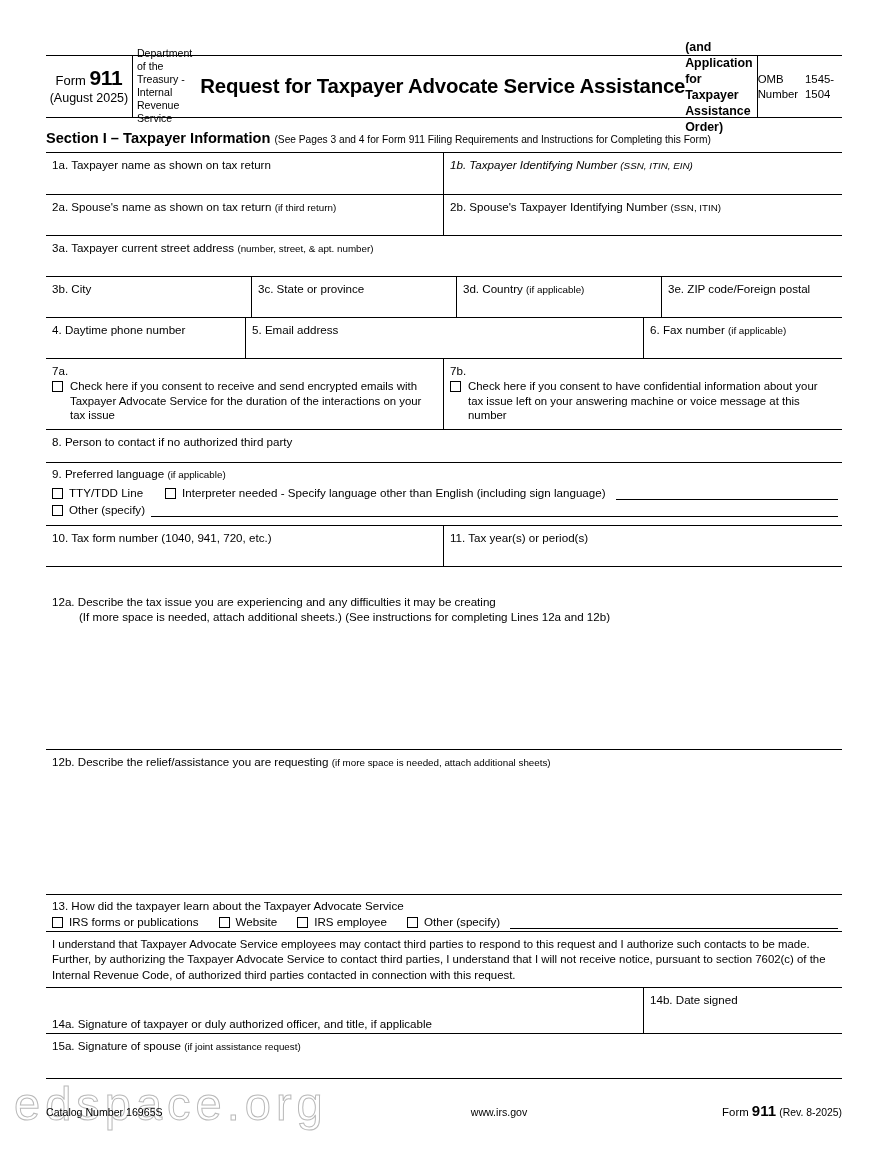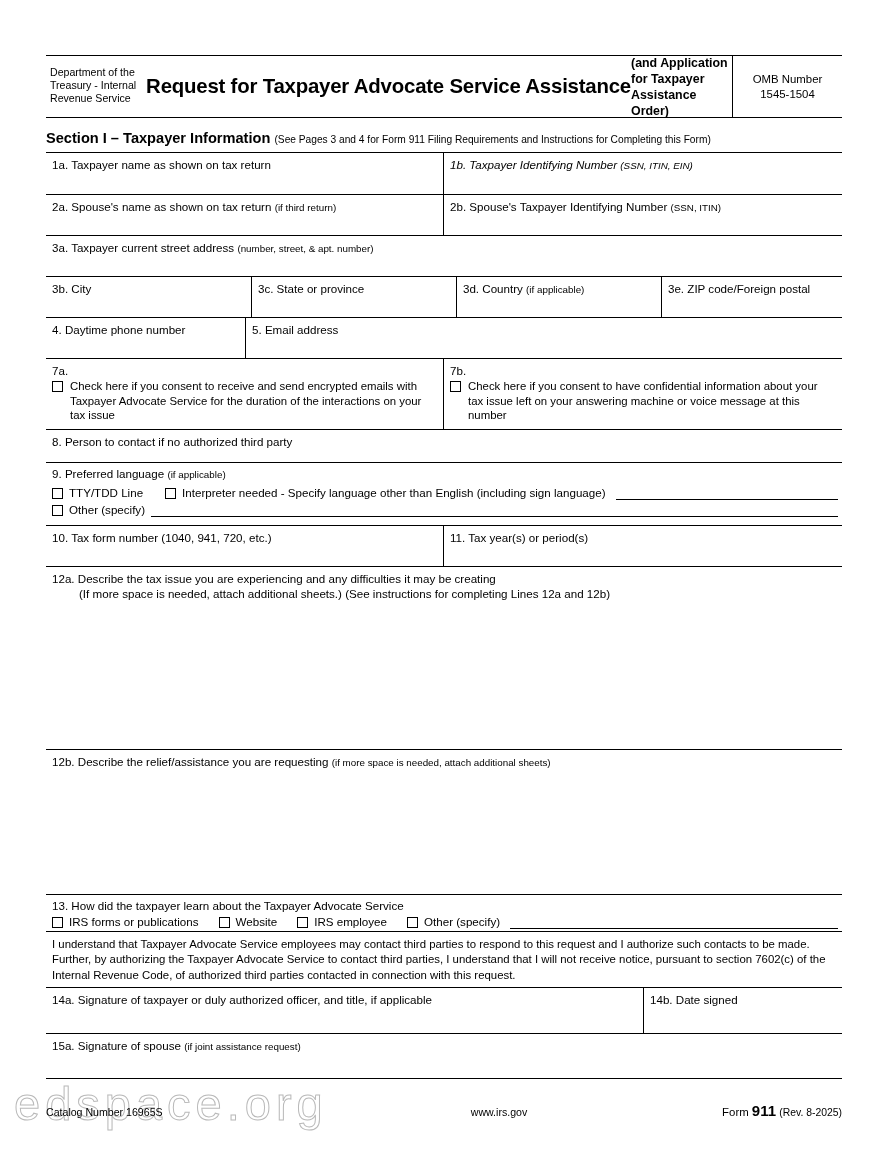--- a/index.html
+++ b/index.html
@@ -105,21 +105,20 @@
   .hdr-mid .subtitle {
     font-size: 12.4px;
     font-weight: bold;
     line-height: 16px;
     margin-top: 1px;
   }
   .hdr-right {
     width: 110px;
     border-left: 1.6px solid #000;
     display: flex;
-    flex-direction: column;
     align-items: center;
     justify-content: center;
     box-sizing: border-box;
   }
   .hdr-right div {
     font-size: 11.4px;
     line-height: 15px;
   }
 
   
@@ -224,20 +223,24 @@
 </head>
 <body>
 
 <div class="page">
 
   <div class="watermark">edspace.org</div>
 
   <div class="form">
 
     <div class="hdr">
+      <div class="hdr-left">
+        <div class="l1"><span>Form</span> <b>911</b></div>
+        <div class="l2">(August 2025)</div>
+      </div>
       <div class="hdr-mid">
         <div class="dept">Department of the Treasury - Internal Revenue Service</div>
         <div class="title">Request for Taxpayer Advocate Service Assistance</div>
         <div class="subtitle">(and Application for Taxpayer Assistance Order)</div>
       </div>
       <div class="hdr-right">
         <div>OMB Number</div>
         <div>1545-1504</div>
       </div>
     </div>
@@ -285,20 +288,23 @@
         <div class="lbl">3e. ZIP code/Foreign postal</div>
       </div>
     </div>
 
     <div class="row thin" style="height:41px;">
       <div class="cell" style="width:199px;">
         <div class="lbl">4. Daytime phone number</div>
       </div>
       <div class="cell bl" style="width:398px;">
         <div class="lbl">5. Email address</div>
+      </div>
+      <div class="cell bl" style="width:199px;">
+        <div class="lbl"><span>6. Fax number </span><span class="sm">(if applicable)</span></div>
       </div>
     </div>
 
     <div class="row thin" style="height:71px;">
       <div class="cell" style="width:397px;">
         <div class="lbl">7a.</div>
         <div class="consent" style="margin-top:1px;">
           <span class="cbx"></span>
           <span class="ctext">Check here if you consent to receive and send encrypted emails with Taxpayer Advocate Service for the duration of the interactions on your tax issue</span>
         </div>
@@ -341,21 +347,21 @@
     <div class="row" style="height:41px;">
       <div class="cell" style="width:397px;">
         <div class="lbl">10. Tax form number (1040, 941, 720, etc.)</div>
       </div>
       <div class="cell bl" style="width:399px;">
         <div class="lbl">11. Tax year(s) or period(s)</div>
       </div>
     </div>
 
     <div class="row thin" style="height:183px;">
-      <div class="cell" style="width:796px;">
+      <div class="cell" style="width:796px;margin-top:23px;">
         <div class="lbl">12a. Describe the tax issue you are experiencing and any difficulties it may be creating</div>
         <div class="lbl sm2" style="padding-left:27px;">(If more space is needed, attach additional sheets.) (See instructions for completing Lines 12a and 12b)</div>
       </div>
     </div>
 
     <div class="row thin" style="height:145px;">
       <div class="cell" style="width:796px;">
         <div class="lbl"><span>12b. Describe the relief/assistance you are requesting </span><span class="sm">(if more space is needed, attach additional sheets)</span></div>
       </div>
     </div>
@@ -377,21 +383,21 @@
       </div>
     </div>
 
     <div class="row" style="height:56px;">
       <div class="cell" style="width:796px; padding:0;">
         <div class="declaration">I understand that Taxpayer Advocate Service employees may contact third parties to respond to this request and I authorize such contacts to be made. Further, by authorizing the Taxpayer Advocate Service to contact third parties, I understand that I will not receive notice, pursuant to section 7602(c) of the Internal Revenue Code, of authorized third parties contacted in connection with this request.</div>
       </div>
     </div>
 
     <div class="row" style="height:46px;">
-      <div class="cell" style="width:597px;">
+      <div class="cell" style="width:597px;margin-top:24px;">
         <div class="lbl">14a. Signature of taxpayer or duly authorized officer, and title, if applicable</div>
       </div>
       <div class="cell bl" style="width:199px;">
         <div class="lbl">14b. Date signed</div>
       </div>
     </div>
 
     <div class="row thin" style="height:46px; border-bottom:1.6px solid #000;">
       <div class="cell" style="width:597px;">
         <div class="lbl"><span>15a. Signature of spouse </span><span class="sm">(if joint assistance request)</span></div>

